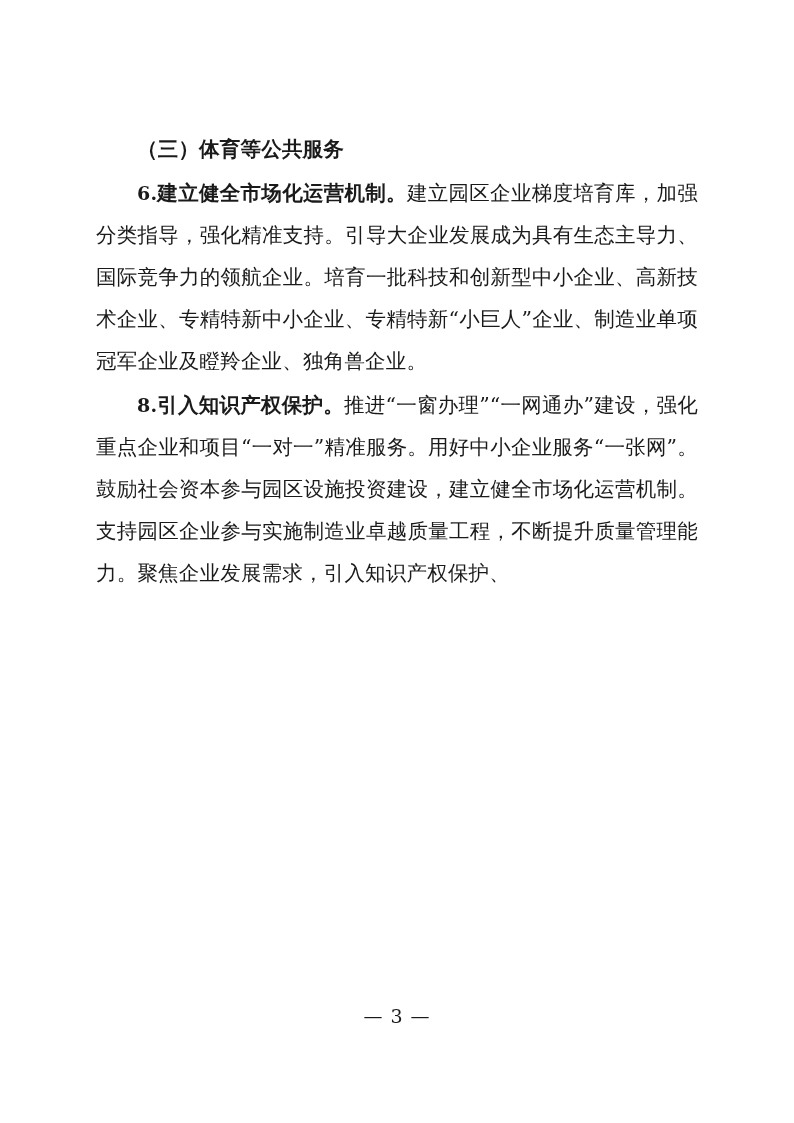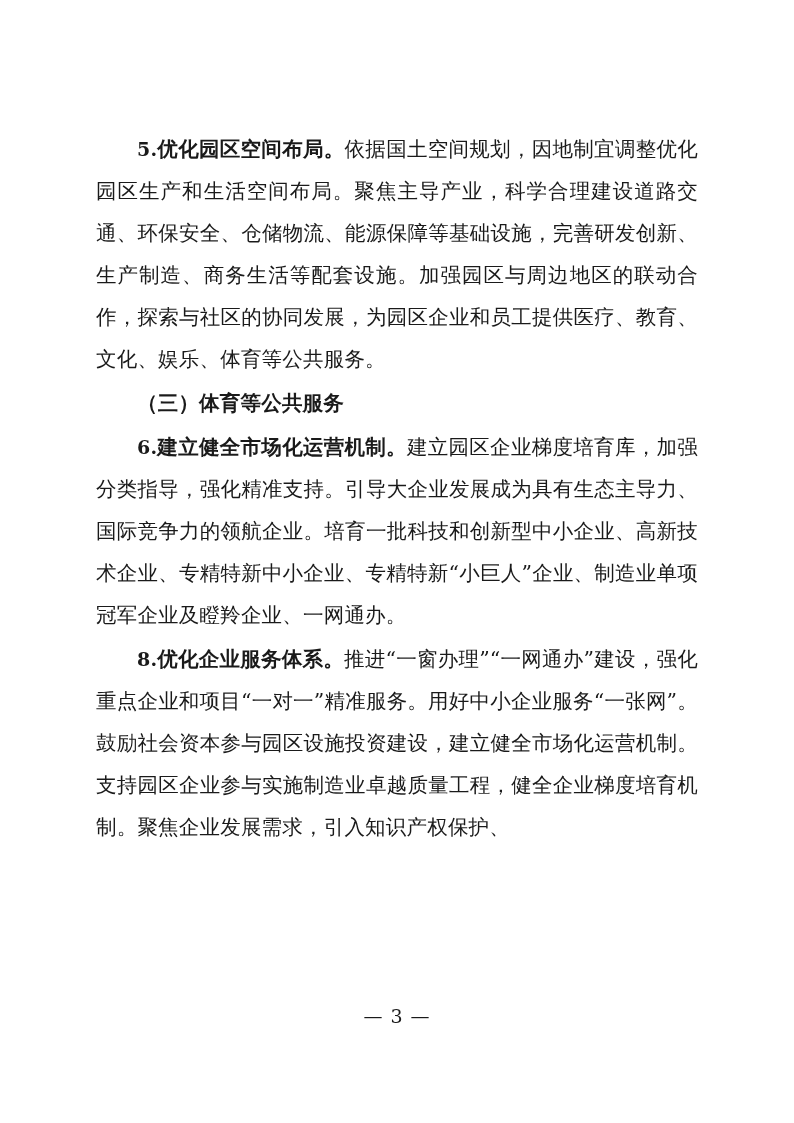--- a/index.html
+++ b/index.html
@@ -61,31 +61,28 @@
     letter-spacing: 1px;
     color: #1a1a1a;
   }
 </style>
 </head>
 <body>
 
 <div class="page">
   <div class="doc-body">
 
-    <p class="para indent">
-      <span class="num">5.</span><span class="bold-head">优化园区空间布局。</span><span>依据国土空间规划，因地制宜调整优化园区生产和生活空间布局。聚焦主导产业，科学合理建设道路交通、环保安全、仓储物流、能源保障等基础设施，完善研发创新、生产制造、商务生活等配套设施。加强园区与周边地区的联动合作，探索与社区的协同发展，为园区企业和员工提供医疗、教育、文化、娱乐、体育等公共服务。</span>
-    </p>
 
     <p class="para section-head">（三）体育等公共服务</p>
 
     <p class="para indent">
-      <span class="num">6.</span><span class="bold-head">建立健全市场化运营机制。</span><span>建立园区企业梯度培育库，加强分类指导，强化精准支持。引导大企业发展成为具有生态主导力、国际竞争力的领航企业。培育一批科技和创新型中小企业、高新技术企业、专精特新中小企业、专精特新“小巨人”企业、制造业单项冠军企业及瞪羚企业、一网通办。</span>
+      <span class="num">6.</span><span class="bold-head">建立健全市场化运营机制。</span><span>建立园区企业梯度培育库，加强分类指导，强化精准支持。引导大企业发展成为具有生态主导力、国际竞争力的领航企业。培育一批科技和创新型中小企业、高新技术企业、专精特新中小企业、专精特新“小巨人”企业、制造业单项冠军企业及瞪羚企业、独角兽企业。</span>
     </p>
 
 
     <p class="para indent">
-      <span class="num">8.</span><span class="bold-head">优化企业服务体系。</span><span>推进“一窗办理”“一网通办”建设，强化重点企业和项目“一对一”精准服务。用好中小企业服务“一张网”。鼓励社会资本参与园区设施投资建设，建立健全市场化运营机制。支持园区企业参与实施制造业卓越质量工程，健全企业梯度培育机制。聚焦企业发展需求，引入知识产权保护、</span>
+      <span class="num">8.</span><span class="bold-head">引入知识产权保护。</span><span>推进“一窗办理”“一网通办”建设，强化重点企业和项目“一对一”精准服务。用好中小企业服务“一张网”。鼓励社会资本参与园区设施投资建设，建立健全市场化运营机制。支持园区企业参与实施制造业卓越质量工程，不断提升质量管理能力。聚焦企业发展需求，引入知识产权保护、</span>
     </p>
 
   </div>
 
   <div class="page-number">— 3 —</div>
 </div>
 
 </body></html>

